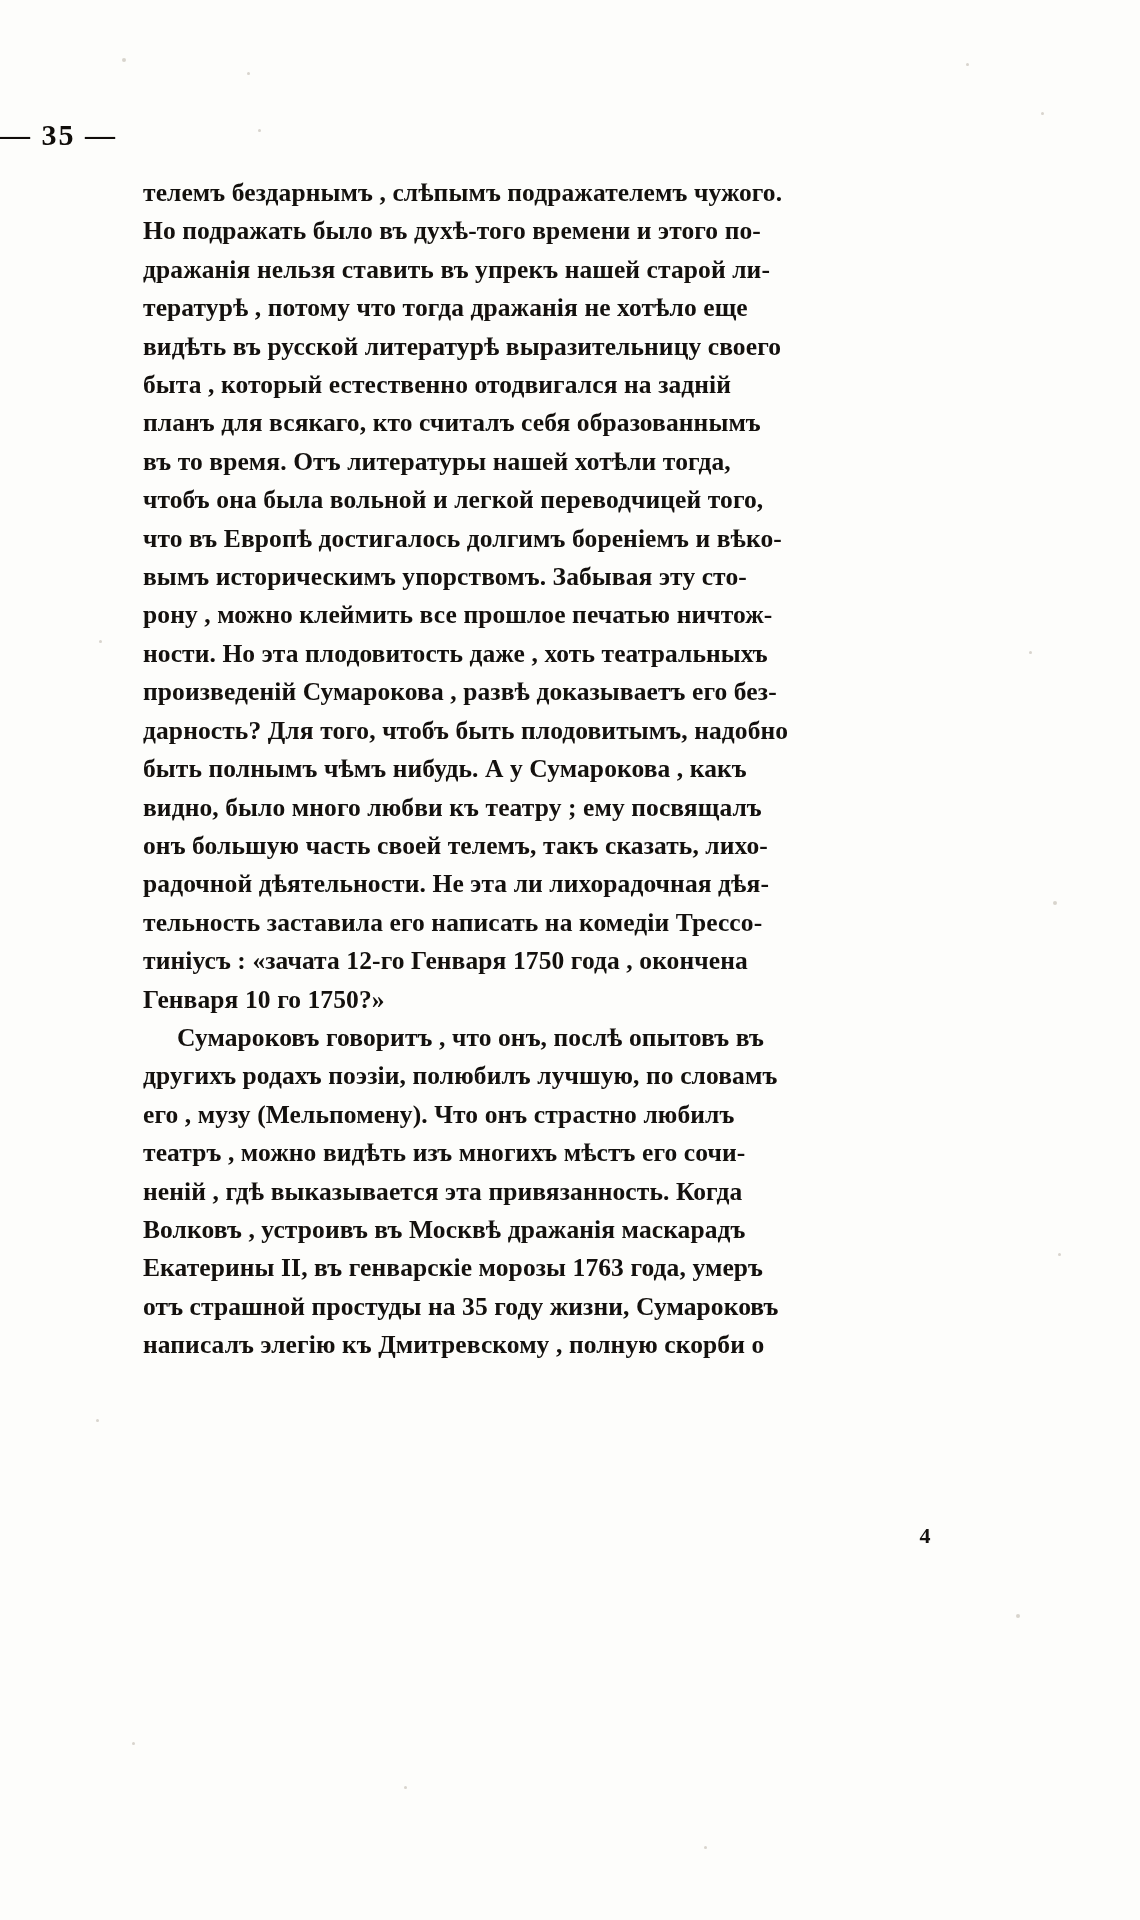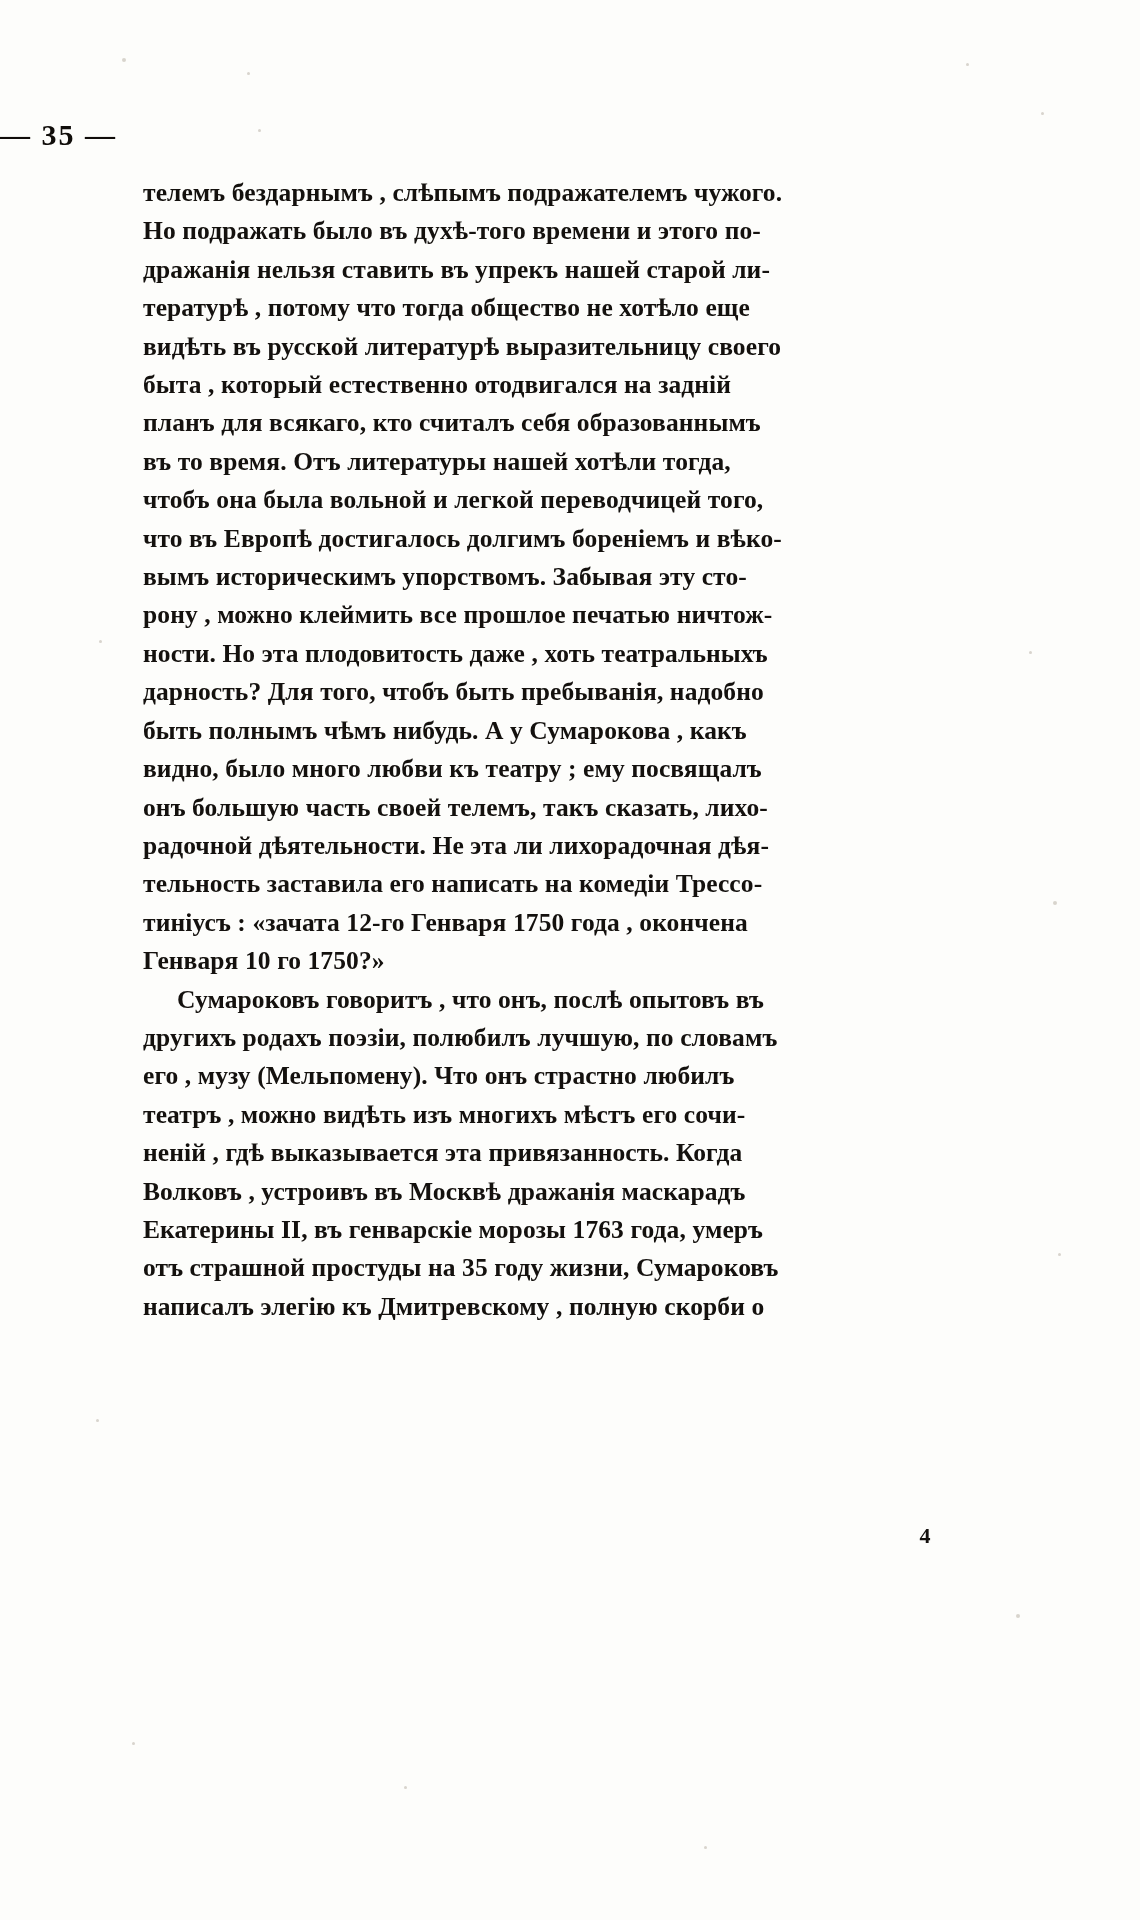--- a/index.html
+++ b/index.html
@@ -87,31 +87,32 @@
   <div class="speck" style="left:132px; top:1742px; width:3px; height:3px;"></div>
   <div class="speck" style="left:704px; top:1846px; width:3px; height:3px;"></div>
   <div class="speck" style="left:404px; top:1786px; width:3px; height:3px;"></div>
 
   <div class="page-number">— 35 —</div>
 
   <div class="body-text">
     <div class="line">телемъ бездарнымъ , слѣпымъ подражателемъ чужого.</div>
     <div class="line">Но подражать было въ духѣ-того времени и этого по-</div>
     <div class="line">дражанія нельзя ставить въ упрекъ нашей старой ли-</div>
-    <div class="line">тературѣ , потому что тогда общество не хотѣло еще</div>
+    <div class="line">тературѣ , потому что тогда дражанія не хотѣло еще</div>
     <div class="line">видѣть въ русской литературѣ выразительницу своего</div>
     <div class="line">быта , который естественно отодвигался на задній</div>
     <div class="line">планъ для всякаго, кто считалъ себя образованнымъ</div>
     <div class="line">въ то время. Отъ литературы нашей хотѣли тогда,</div>
     <div class="line">чтобъ она была вольной и легкой переводчицей того,</div>
     <div class="line">что въ Европѣ достигалось долгимъ бореніемъ и вѣко-</div>
     <div class="line">вымъ историческимъ упорствомъ. Забывая эту сто-</div>
     <div class="line">рону , можно клеймить все прошлое печатью ничтож-</div>
     <div class="line">ности. Но эта плодовитость даже , хоть театральныхъ</div>
-    <div class="line">дарность? Для того, чтобъ быть пребыванія, надобно</div>
+    <div class="line">произведеній Сумарокова , развѣ доказываетъ его без-</div>
+    <div class="line">дарность? Для того, чтобъ быть плодовитымъ, надобно</div>
     <div class="line">быть полнымъ чѣмъ нибудь. А у Сумарокова , какъ</div>
     <div class="line">видно, было много любви къ театру ; ему посвящалъ</div>
     <div class="line">онъ большую часть своей телемъ, такъ сказать, лихо-</div>
     <div class="line">радочной дѣятельности. Не эта ли лихорадочная дѣя-</div>
     <div class="line">тельность заставила его написать на комедіи Трессо-</div>
     <div class="line">тиніусъ : «зачата 12-го Генваря 1750 года , окончена</div>
     <div class="line">Генваря 10 го 1750?»</div>
     <div class="line indent">Сумароковъ говоритъ , что онъ, послѣ опытовъ въ</div>
     <div class="line">другихъ родахъ поэзіи, полюбилъ лучшую, по словамъ</div>
     <div class="line">его , музу (Мельпомену). Что онъ страстно любилъ</div>

